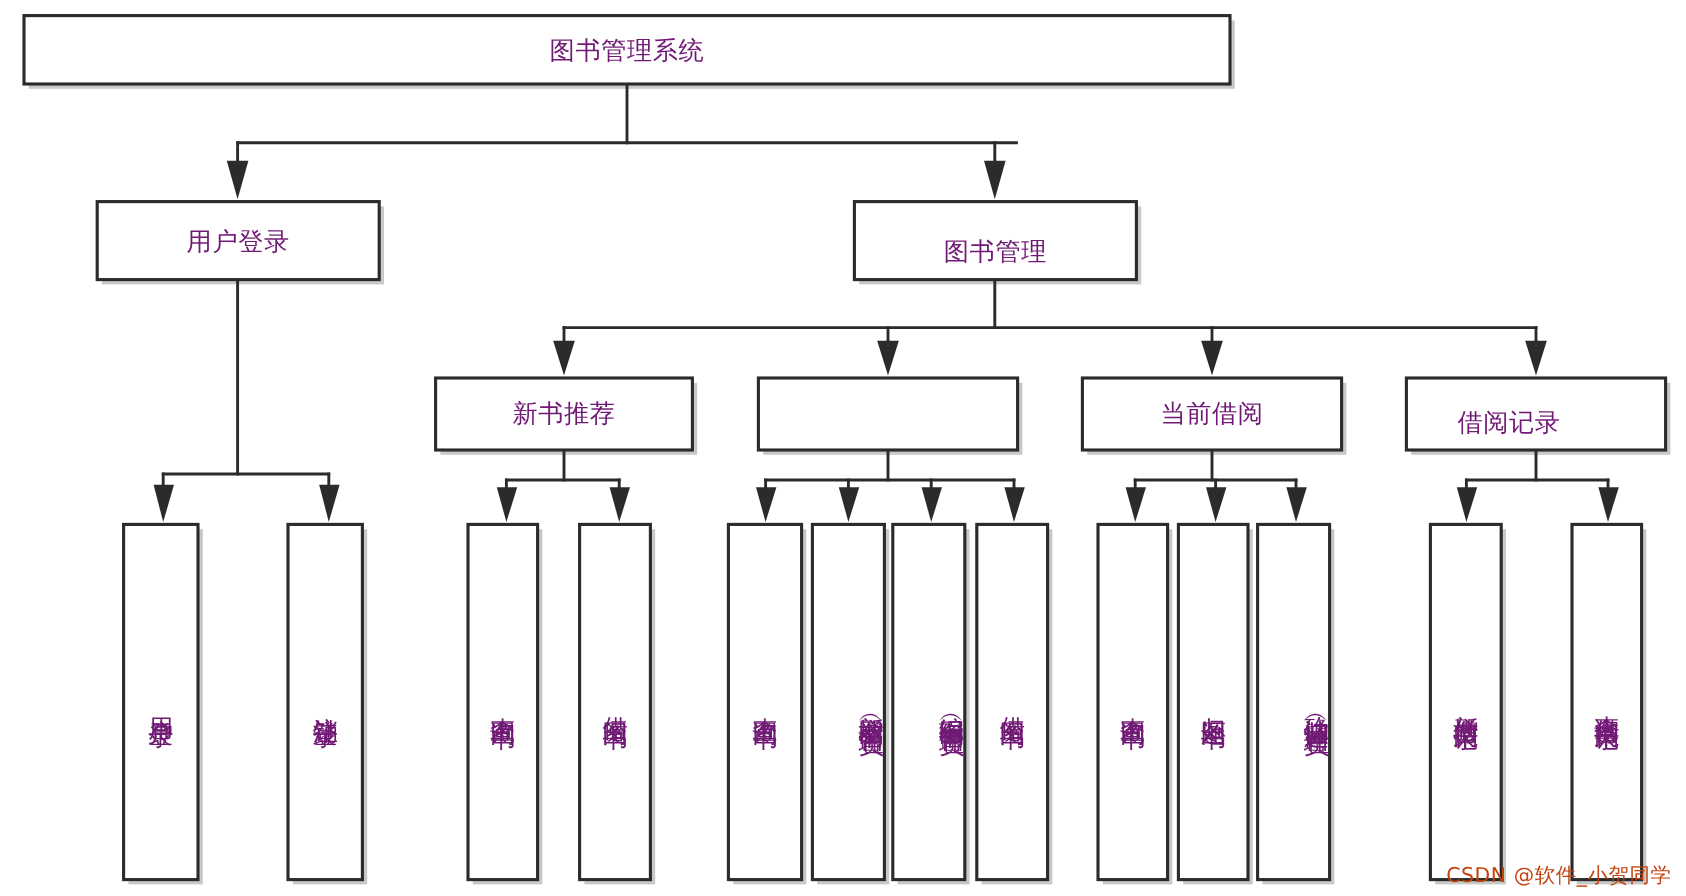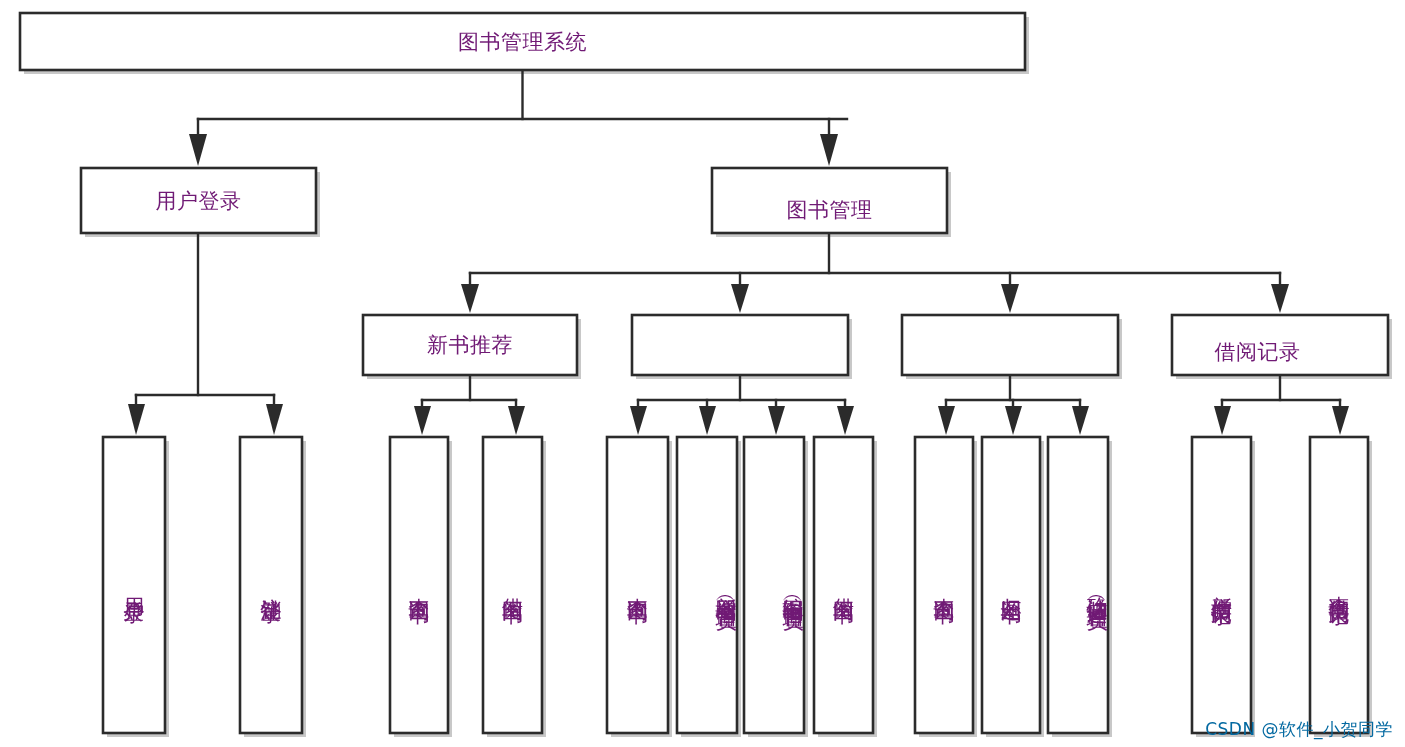--- a/index.html
+++ b/index.html
@@ -68,21 +68,21 @@
     line-height: 1.05;
   }
   .node-label.root-label {
     font-size: 21px;
   }
   .watermark {
     position: absolute;
     right: 12px;
     bottom: 6px;
     font-size: 17px;
-    color: #0369a1;
+    color: #c2410c;
     font-family: "DejaVu Sans", "Liberation Sans", sans-serif;
     letter-spacing: 0.5px;
     user-select: none;
     pointer-events: none;
   }
 </style>
 </head>
 <body>
 
 <div id="diagram-root">
@@ -201,20 +201,21 @@
 
   <div class="node-label horizontal root-label" style="left:20px; top:13px; width:1005px; height:57px;">图书管理系统</div>
 
   <div class="node-label horizontal" style="left:81px; top:168px; width:235px; height:65px;">用户登录</div>
 
   <div class="node-label horizontal" style="left:712px; top:168px; width:235px; height:84px;">图书管理</div>
 
   <div class="node-label horizontal" style="left:363px; top:315px; width:214px; height:60px;">新书推荐</div>
 
 
+  <div class="node-label horizontal" style="left:902px; top:315px; width:216px; height:60px;">当前借阅</div>
 
   <div class="node-label horizontal" style="left:1172px; top:322px; width:171px; height:60px;">借阅记录</div>
 
   <div class="node-label vertical" style="left:103px; top:437px; width:62px; height:296px;">用户登录</div>
 
   <div class="node-label vertical" style="left:240px; top:437px; width:62px; height:296px;">注销登录</div>
 
   <div class="node-label vertical" style="left:390px; top:437px; width:58px; height:296px;">查询图书</div>
 
   <div class="node-label vertical" style="left:483px; top:437px; width:59px; height:296px;">借阅图书</div>

